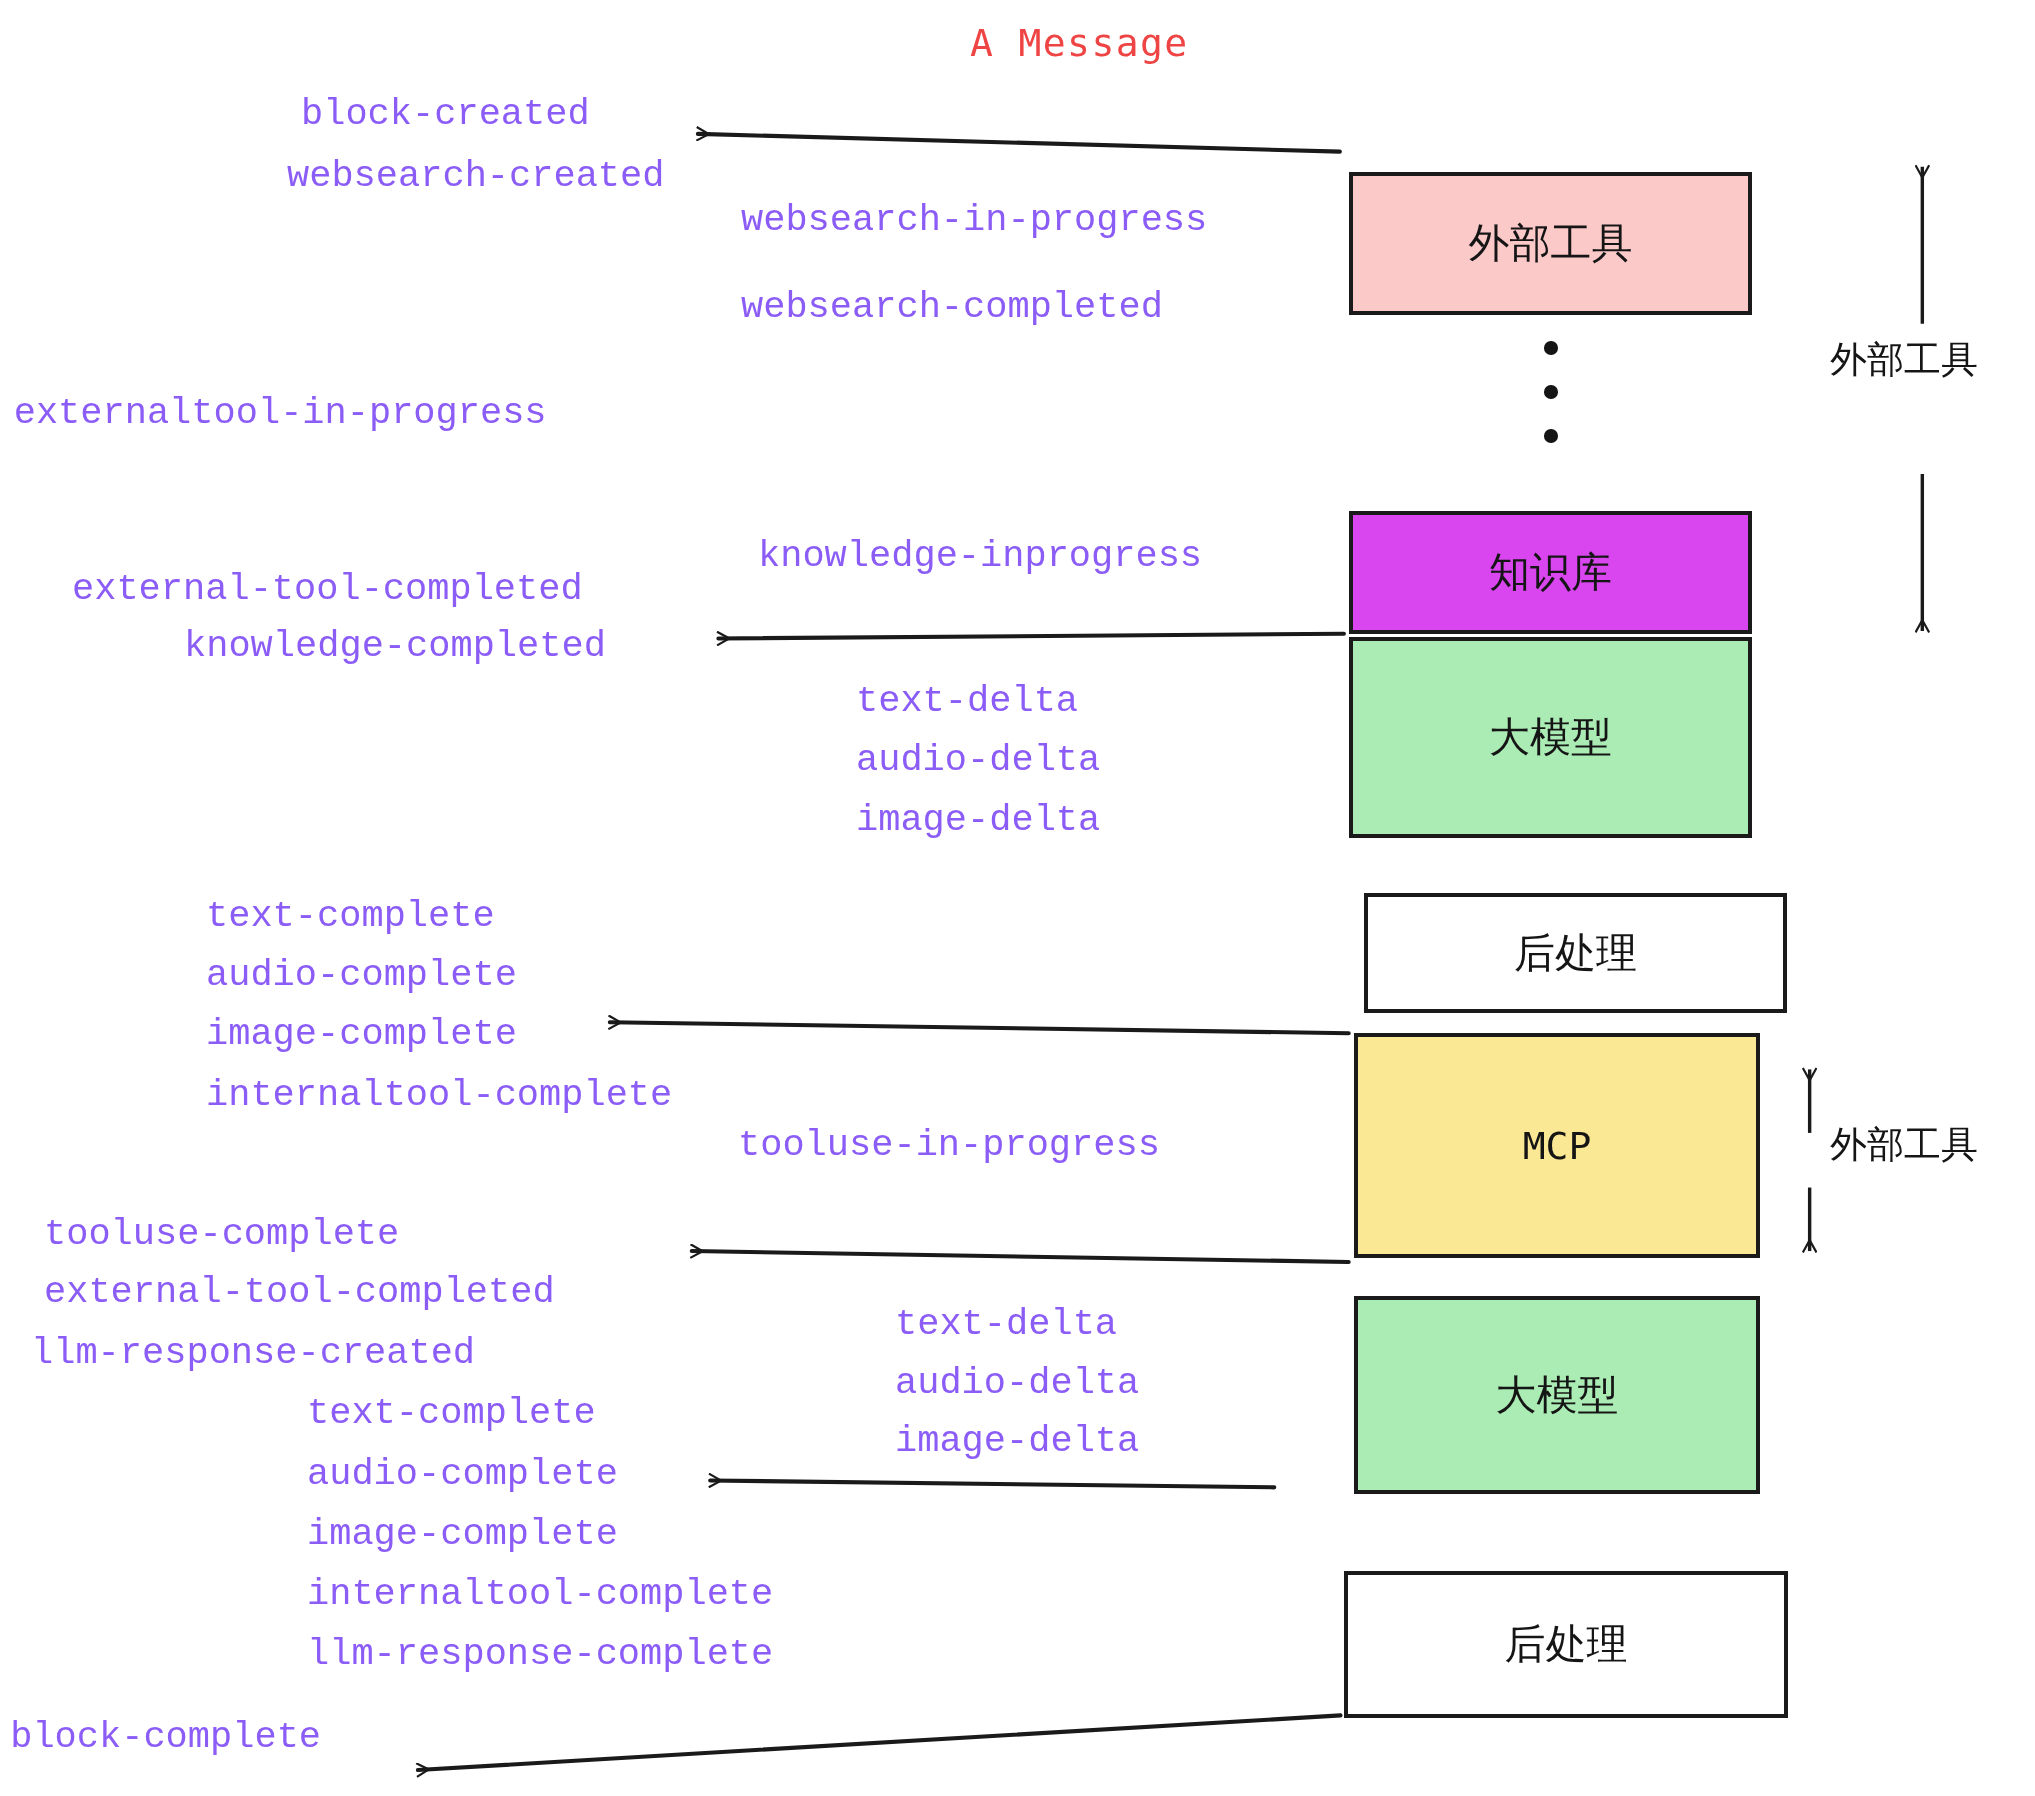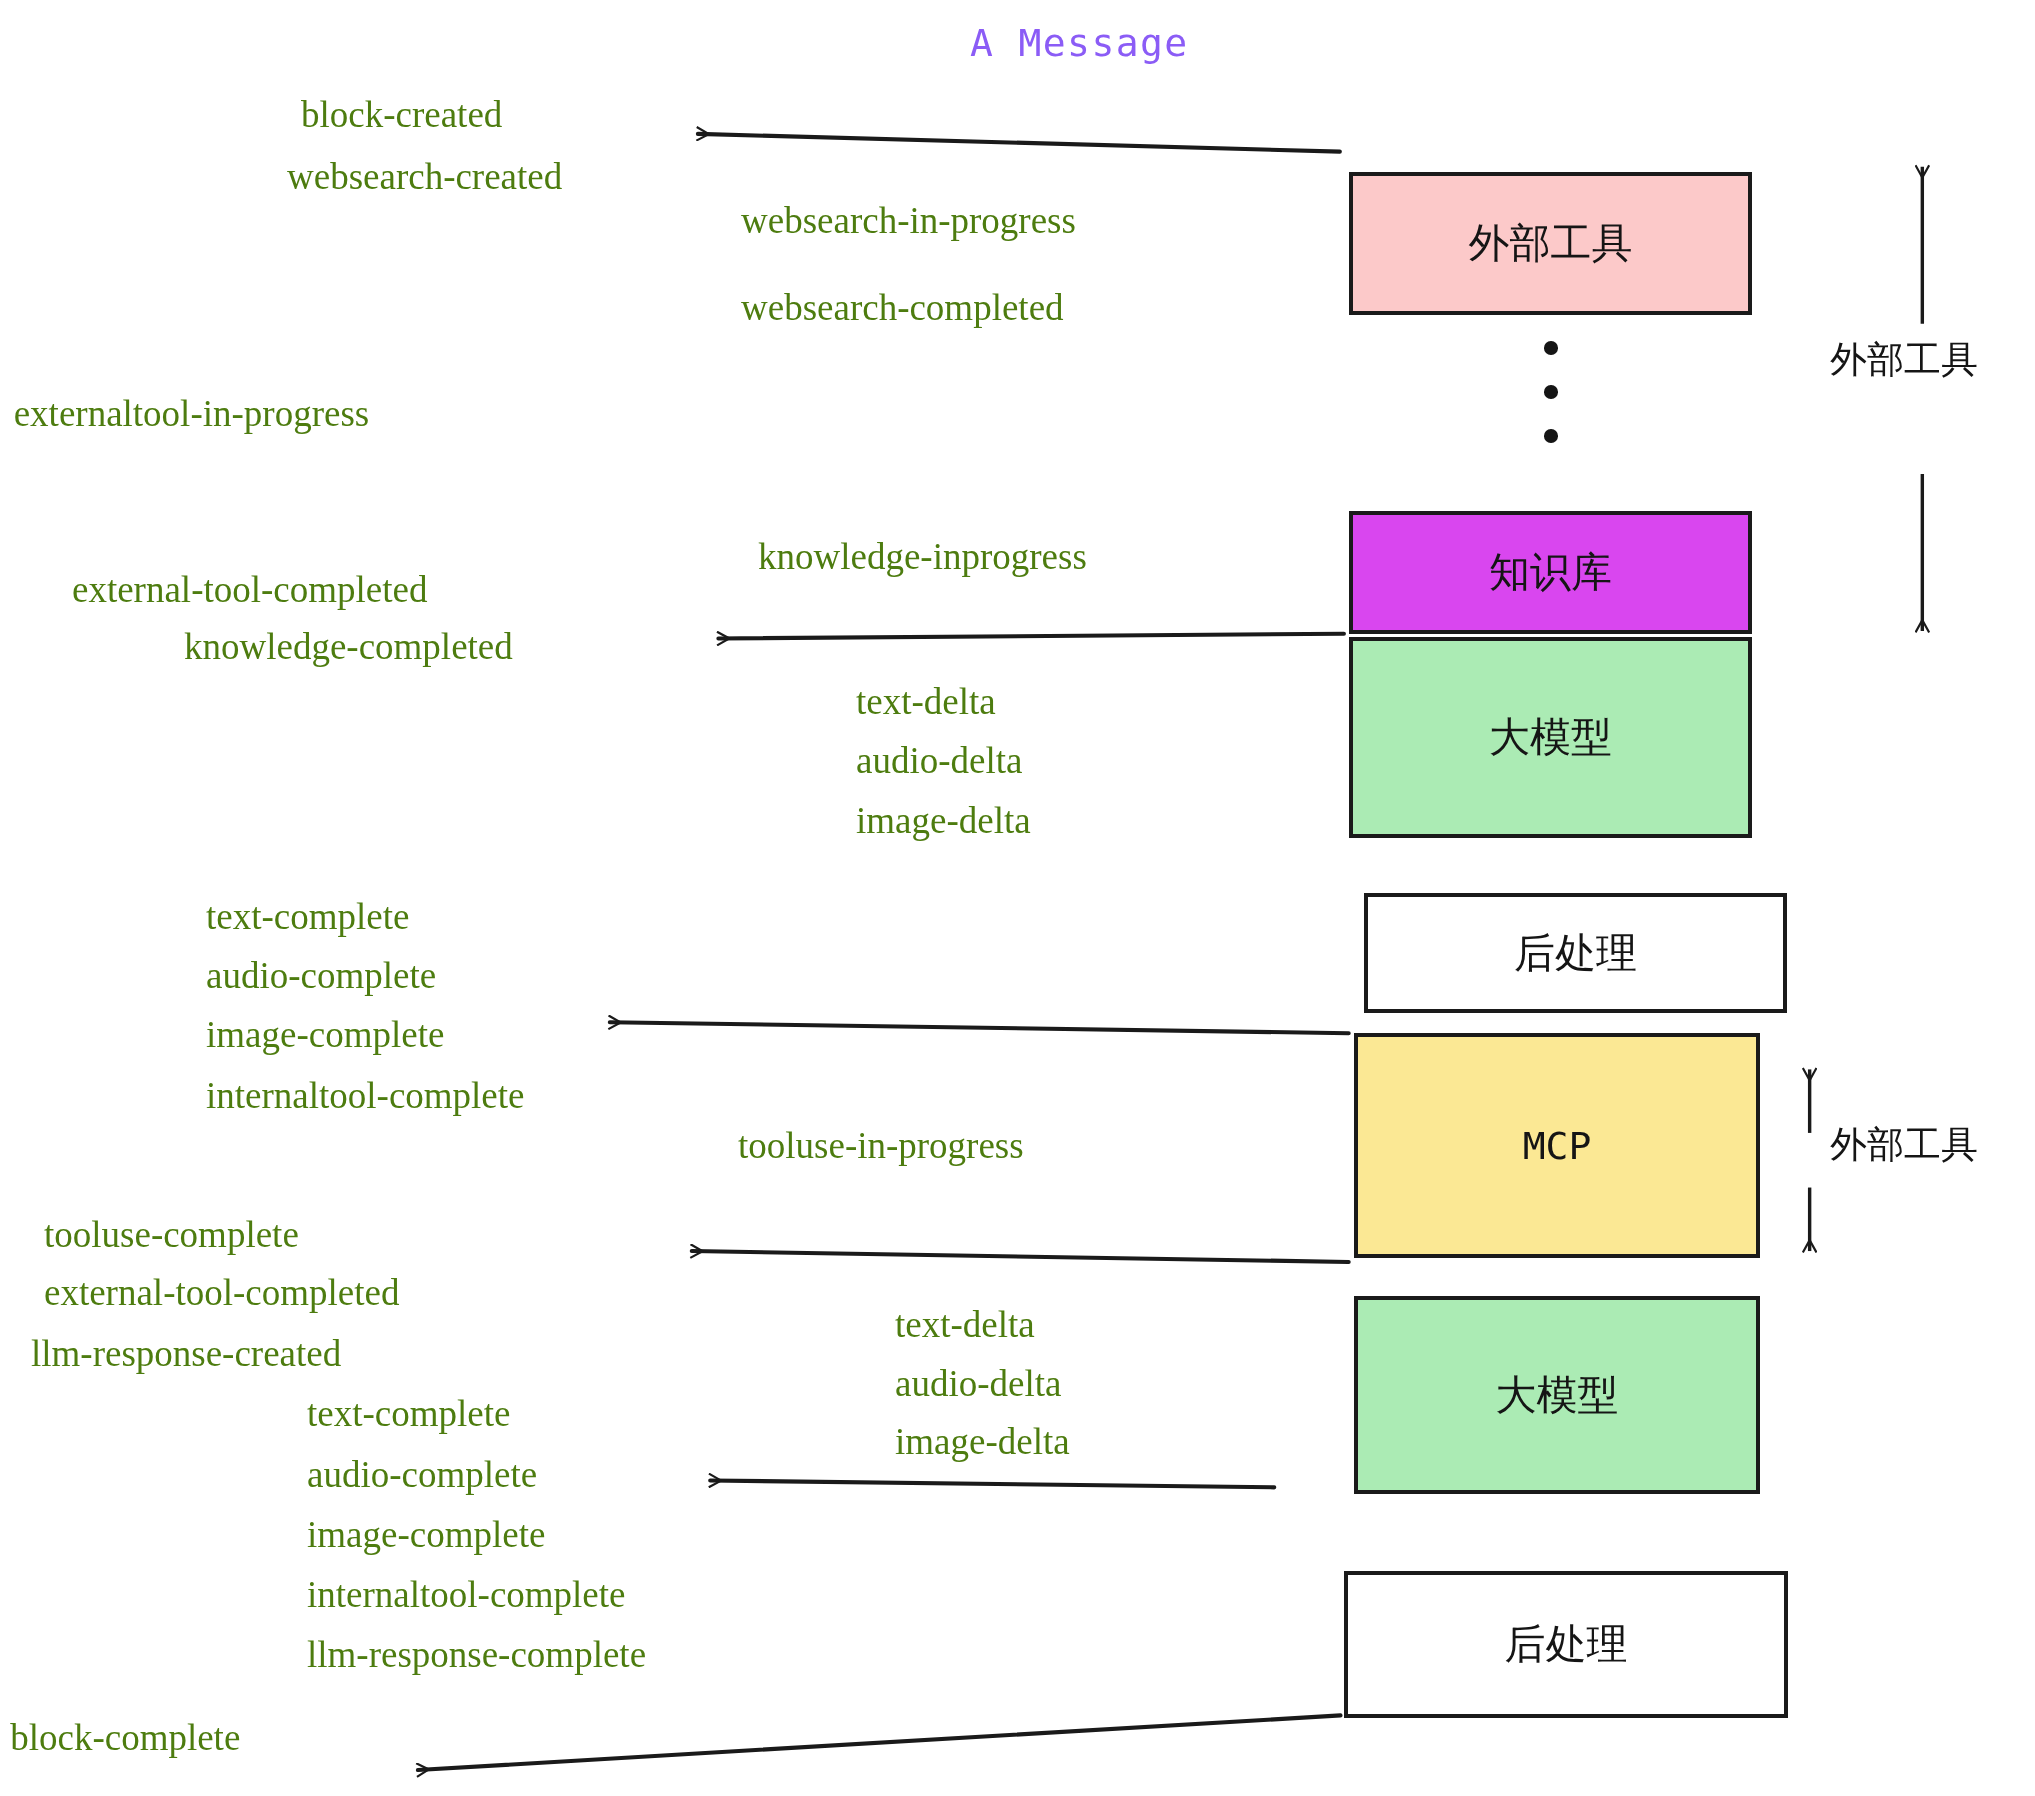--- a/index.html
+++ b/index.html
@@ -7,29 +7,29 @@
     position:relative;
     width:2035px;height:1796px;
     background:#ffffff;
     font-family:"DejaVu Sans Mono","Liberation Mono",monospace;
     overflow:hidden;
   }
   .title{
     position:absolute;
     font-family:"DejaVu Sans Mono","Liberation Mono",monospace;
     font-size:38px;
-    color:#8b5cf6;
+    color:#ef4444;
     letter-spacing:1.4px;
     white-space:pre;
   }
   .evt{
     position:absolute;
-    font-family:Liberation Serif, serif;
+    font-family:Liberation Mono, monospace;
     font-size:37px;
-    color:#4d7c0f;
+    color:#8b5cf6;
     white-space:pre;
     line-height:1;
   }
   .box{
     position:absolute;
     border:4.1px solid #1a1a1a;
     box-sizing:border-box;
     display:flex;
     align-items:center;
     justify-content:center;

